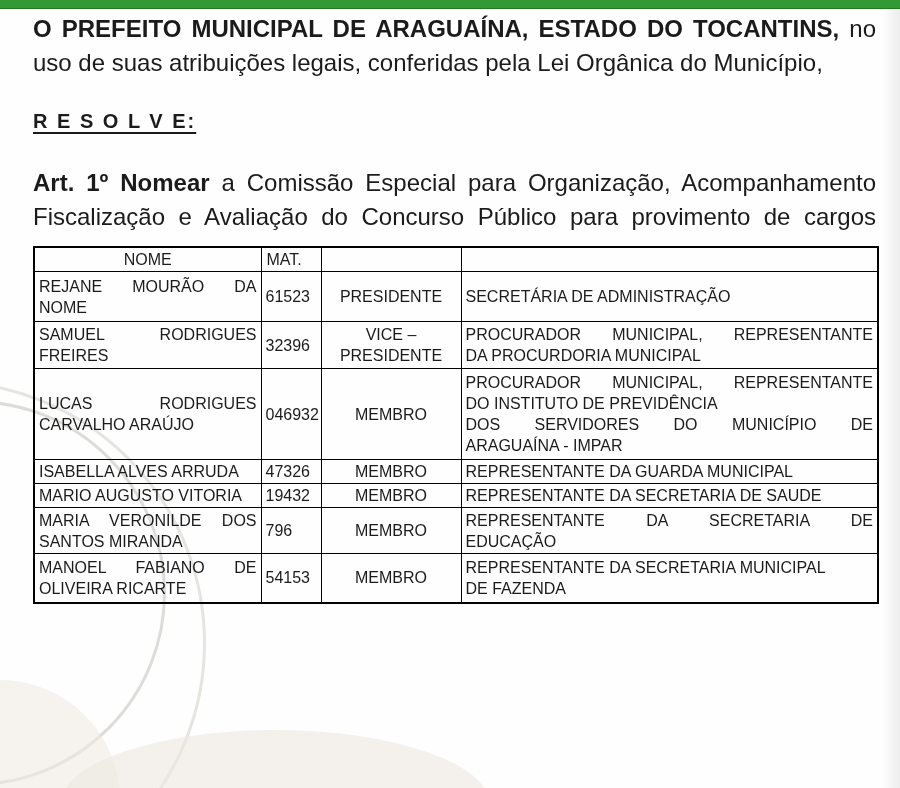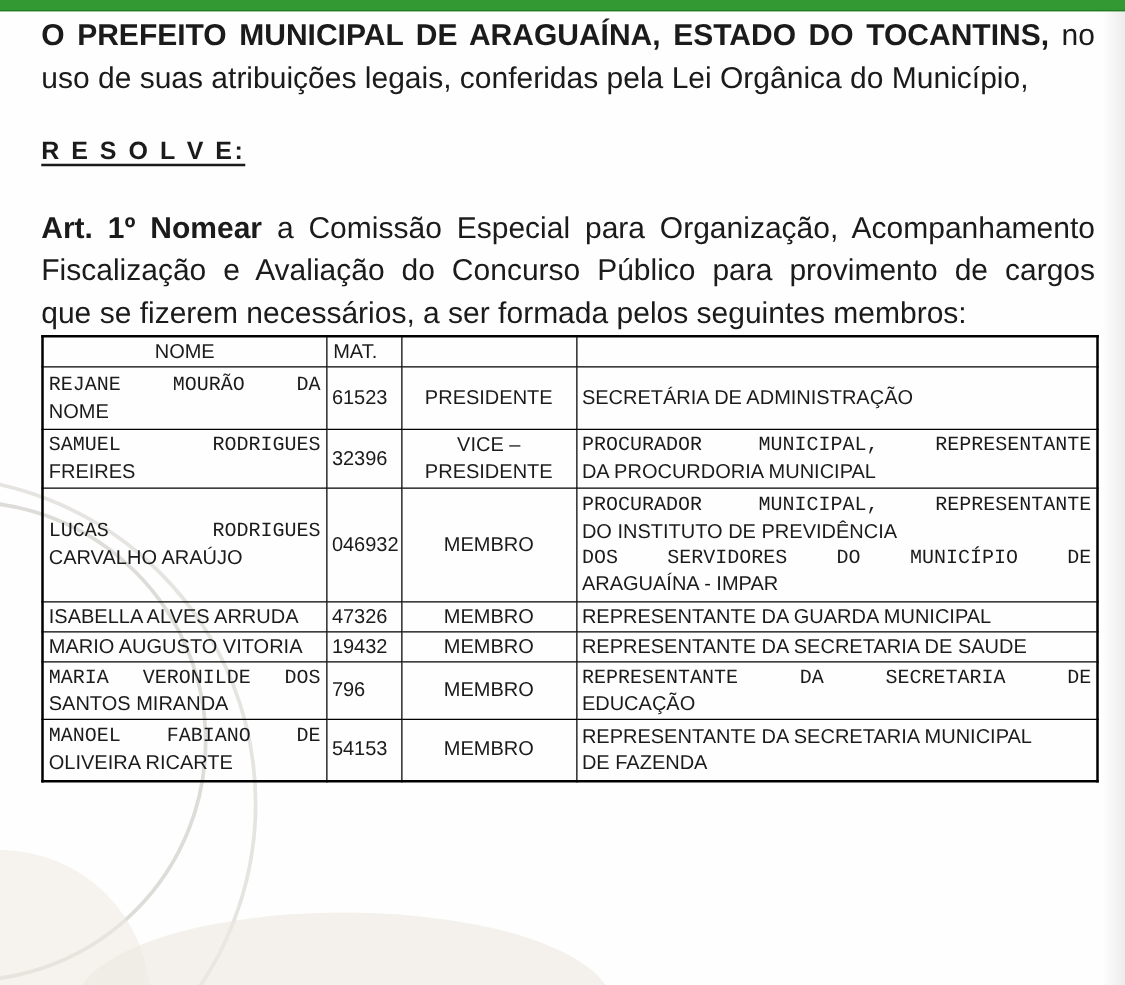--- a/index.html
+++ b/index.html
@@ -82,21 +82,21 @@
     font-weight: bold;
     letter-spacing: 2px;
     margin: 0 0 28px 0;
   }
   .resolve span {
     text-decoration: underline;
     text-decoration-thickness: 2px;
     text-underline-offset: 4px;
   }
   .para.last {
-    margin-bottom: 0;
+    margin-bottom: 12px;
   }
   table.commission {
     border-collapse: collapse;
     width: 844px;
     table-layout: fixed;
     border: 2px solid #000;
     background: transparent;
   }
   table.commission th,
   table.commission td {
@@ -118,21 +118,20 @@
   }
   table.commission td {
     padding: 1px 4px;
   }
   td.c-name .ln,
   td.c-desc .ln {
     text-align: justify;
   }
   .ln.stretch {
     text-align-last: justify;
-    font-family: Liberation Mono, monospace;
   }
   td.c-mat {
     text-align: left;
     padding: 1px 0;
     white-space: nowrap;
   }
   td.c-role {
     text-align: center;
     white-space: pre-line;
   }
@@ -160,21 +159,20 @@
     <span class="pline stretch"><strong>O PREFEITO MUNICIPAL DE ARAGUAÍNA, ESTADO DO TOCANTINS,</strong><span> no</span></span>
     <span class="pline">uso de suas atribuições legais, conferidas pela Lei Orgânica do Município,</span>
   </p>
 
 
   <p class="resolve"><span>R E S O L V E:</span></p>
 
   <p class="para last">
     <span class="pline stretch"><strong>Art. 1º Nomear</strong><span> a Comissão Especial para Organização, Acompanhamento</span></span>
     <span class="pline stretch">Fiscalização e Avaliação do Concurso Público para provimento de cargos</span>
-    <span class="pline">que se fizerem necessários, a ser formada pelos seguintes membros:</span>
   </p>
 
   <table class="commission">
     <colgroup>
       <col style="width:227px">
       <col style="width:60px">
       <col style="width:140px">
       <col style="width:417px">
     </colgroup>
     <thead>

